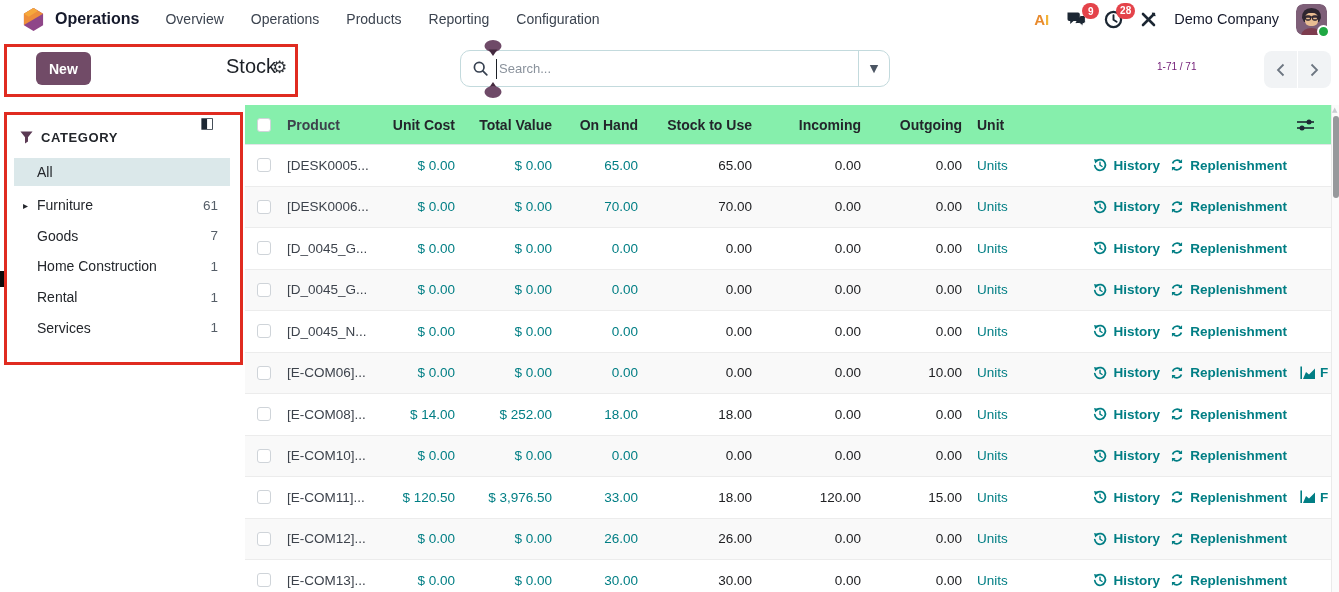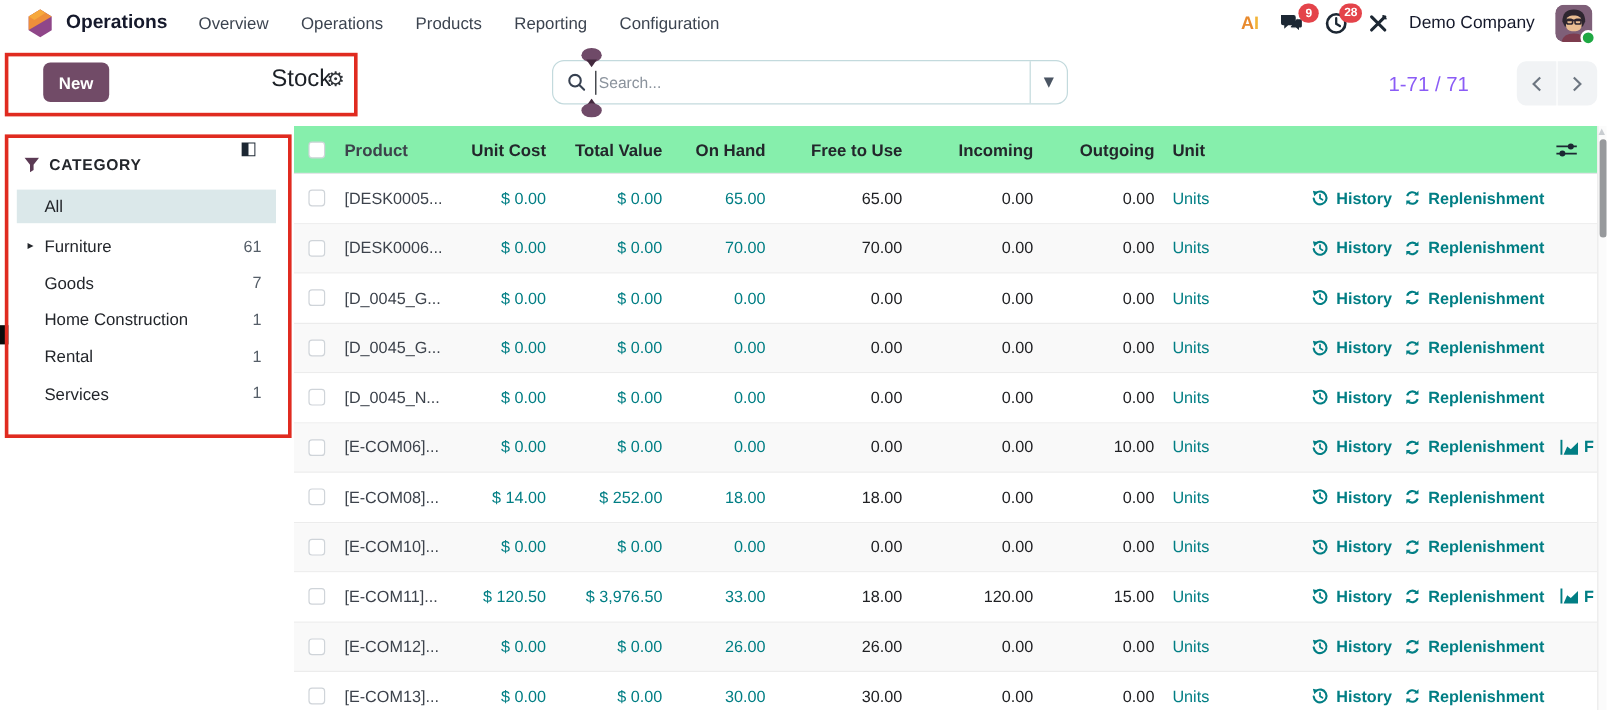--- a/index.html
+++ b/index.html
@@ -36,21 +36,21 @@
   .search-wrap { position:absolute; left:460px; top:50px; width:430px; height:37px; border:1px solid #c3dadd;
                  border-radius:10px; display:flex; align-items:center; background:#fff; }
   .search-mag { margin-left:12px; flex:0 0 auto; }
   .search-cursor { width:1px; height:20px; background:#1c2026; margin-left:8px; }
   .search-ph { margin-left:2px; font-size:13px; color:#8a929c; }
   .search-dd { position:absolute; right:0; top:0; width:31px; height:100%; border-left:1px solid #c3dadd;
                display:flex; align-items:center; justify-content:center; cursor:pointer;
                font-family:"DejaVu Sans",sans-serif; color:#4b5563; font-size:11px; }
   .sel-handle { position:absolute; z-index:5; }
 
-  .pager-text { position:absolute; left:1157px; top:61px; font-size:17px; color:#8b5cf6;text-align:center; }
+  .pager-text { position:absolute; left:1157px; top:61px; font-size:10px; color:#701a75;text-align:center; }
   .pager-btns { position:absolute; left:1264px; top:51px; display:flex; gap:1px; }
   .pager-btn { width:33px; height:37px; background:#f1f3f5; display:flex; align-items:center; justify-content:center; cursor:pointer; }
   .pager-btn.prev { border-radius:8px 0 0 8px; }
   .pager-btn.next { border-radius:0 8px 8px 0; }
 
   
   .panel-toggle { position:absolute; left:200px; top:114px; font-family:"DejaVu Sans",sans-serif; font-size:15px; color:#1c2733; cursor:pointer; }
   .cat-header { position:absolute; left:20px; top:130px; display:flex; align-items:center; gap:8px;
                 font-size:13px; font-weight:700; letter-spacing:.6px; color:#23262b; }
   .sb-items { position:absolute; left:14px; top:158px; width:216px; }
@@ -228,21 +228,21 @@
 
   <div class="table">
     <div class="thead">
       <span class="c0">
           <span class="cb"></span>
         </span>
       <span class="c1">Product</span>
       <span class="c2">Unit Cost</span>
       <span class="c3">Total Value</span>
       <span class="c4">On Hand</span>
-      <span class="c5">Free to Use</span>
+      <span class="c5">Stock to Use</span>
       <span class="c6">Incoming</span>
       <span class="c7">Outgoing</span>
       <span class="c8">Unit</span>
       <span class="sliders">
         <svg width="19" height="14" viewBox="0 0 19 14">
           <line x1="1" y1="4" x2="18" y2="4" stroke="#1c2733" stroke-width="1.6"></line>
           <circle cx="13" cy="4" r="2.5" fill="#1c2733"></circle>
           <line x1="1" y1="10" x2="18" y2="10" stroke="#1c2733" stroke-width="1.6"></line>
           <circle cx="6" cy="10" r="2.5" fill="#1c2733"></circle>
         </svg>

